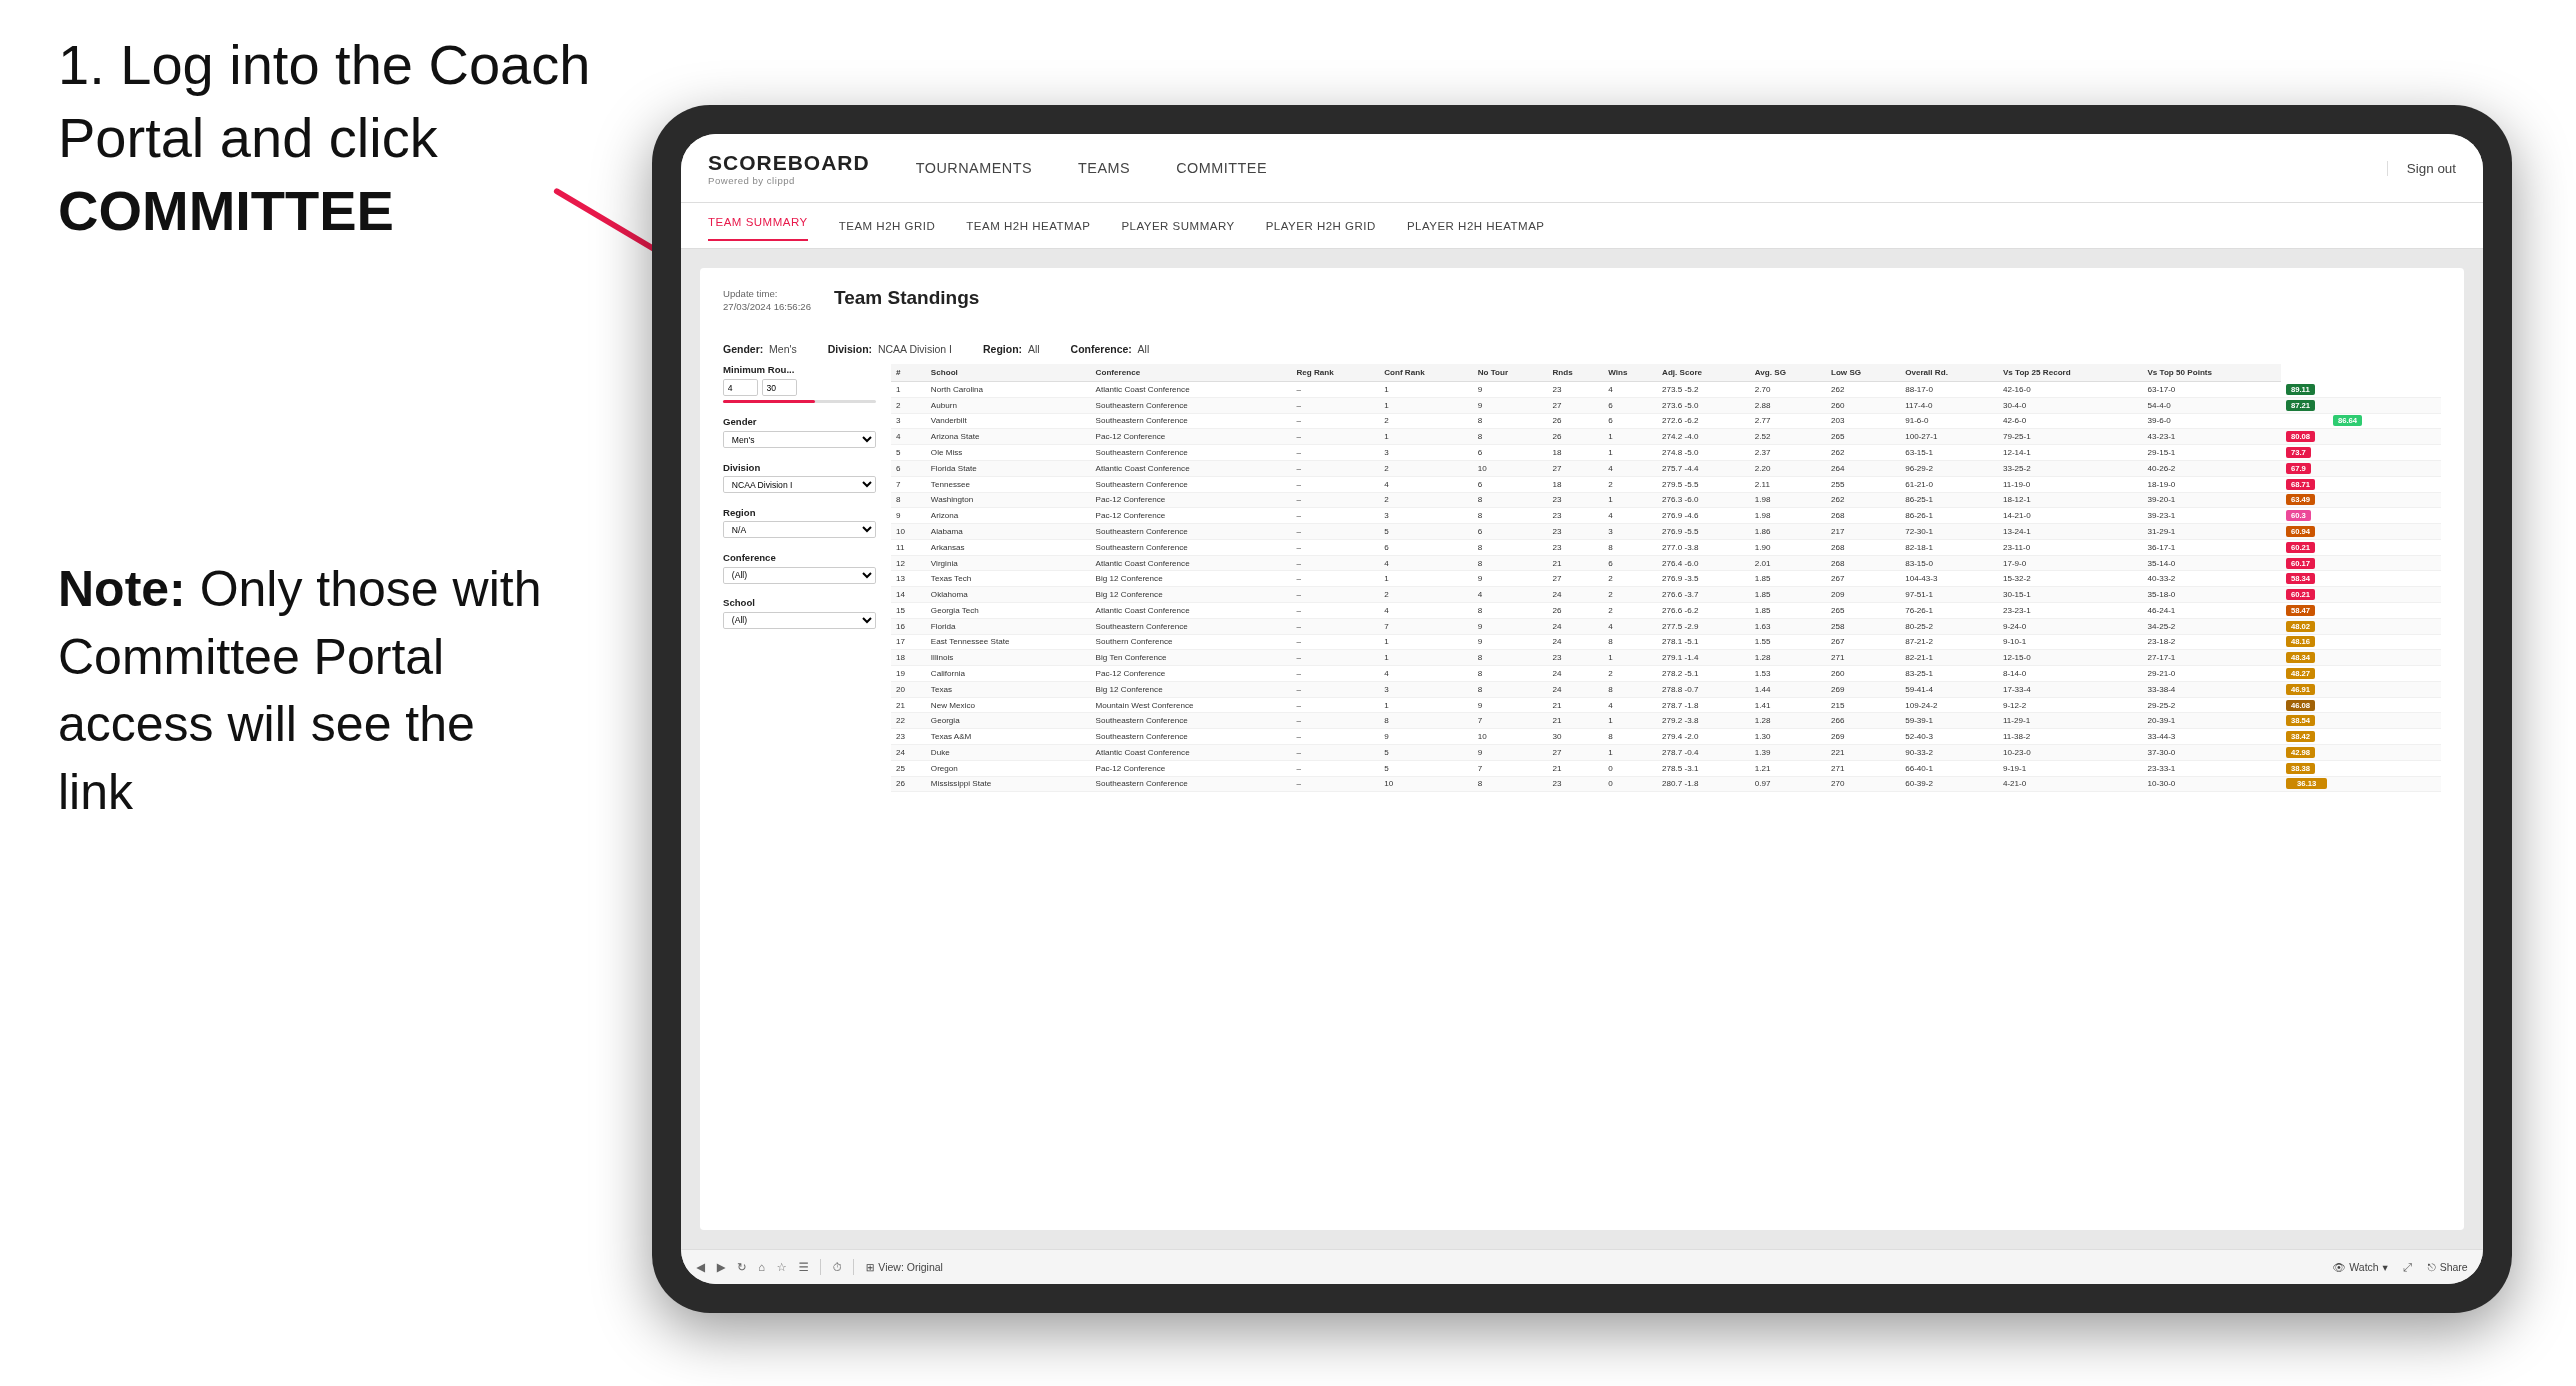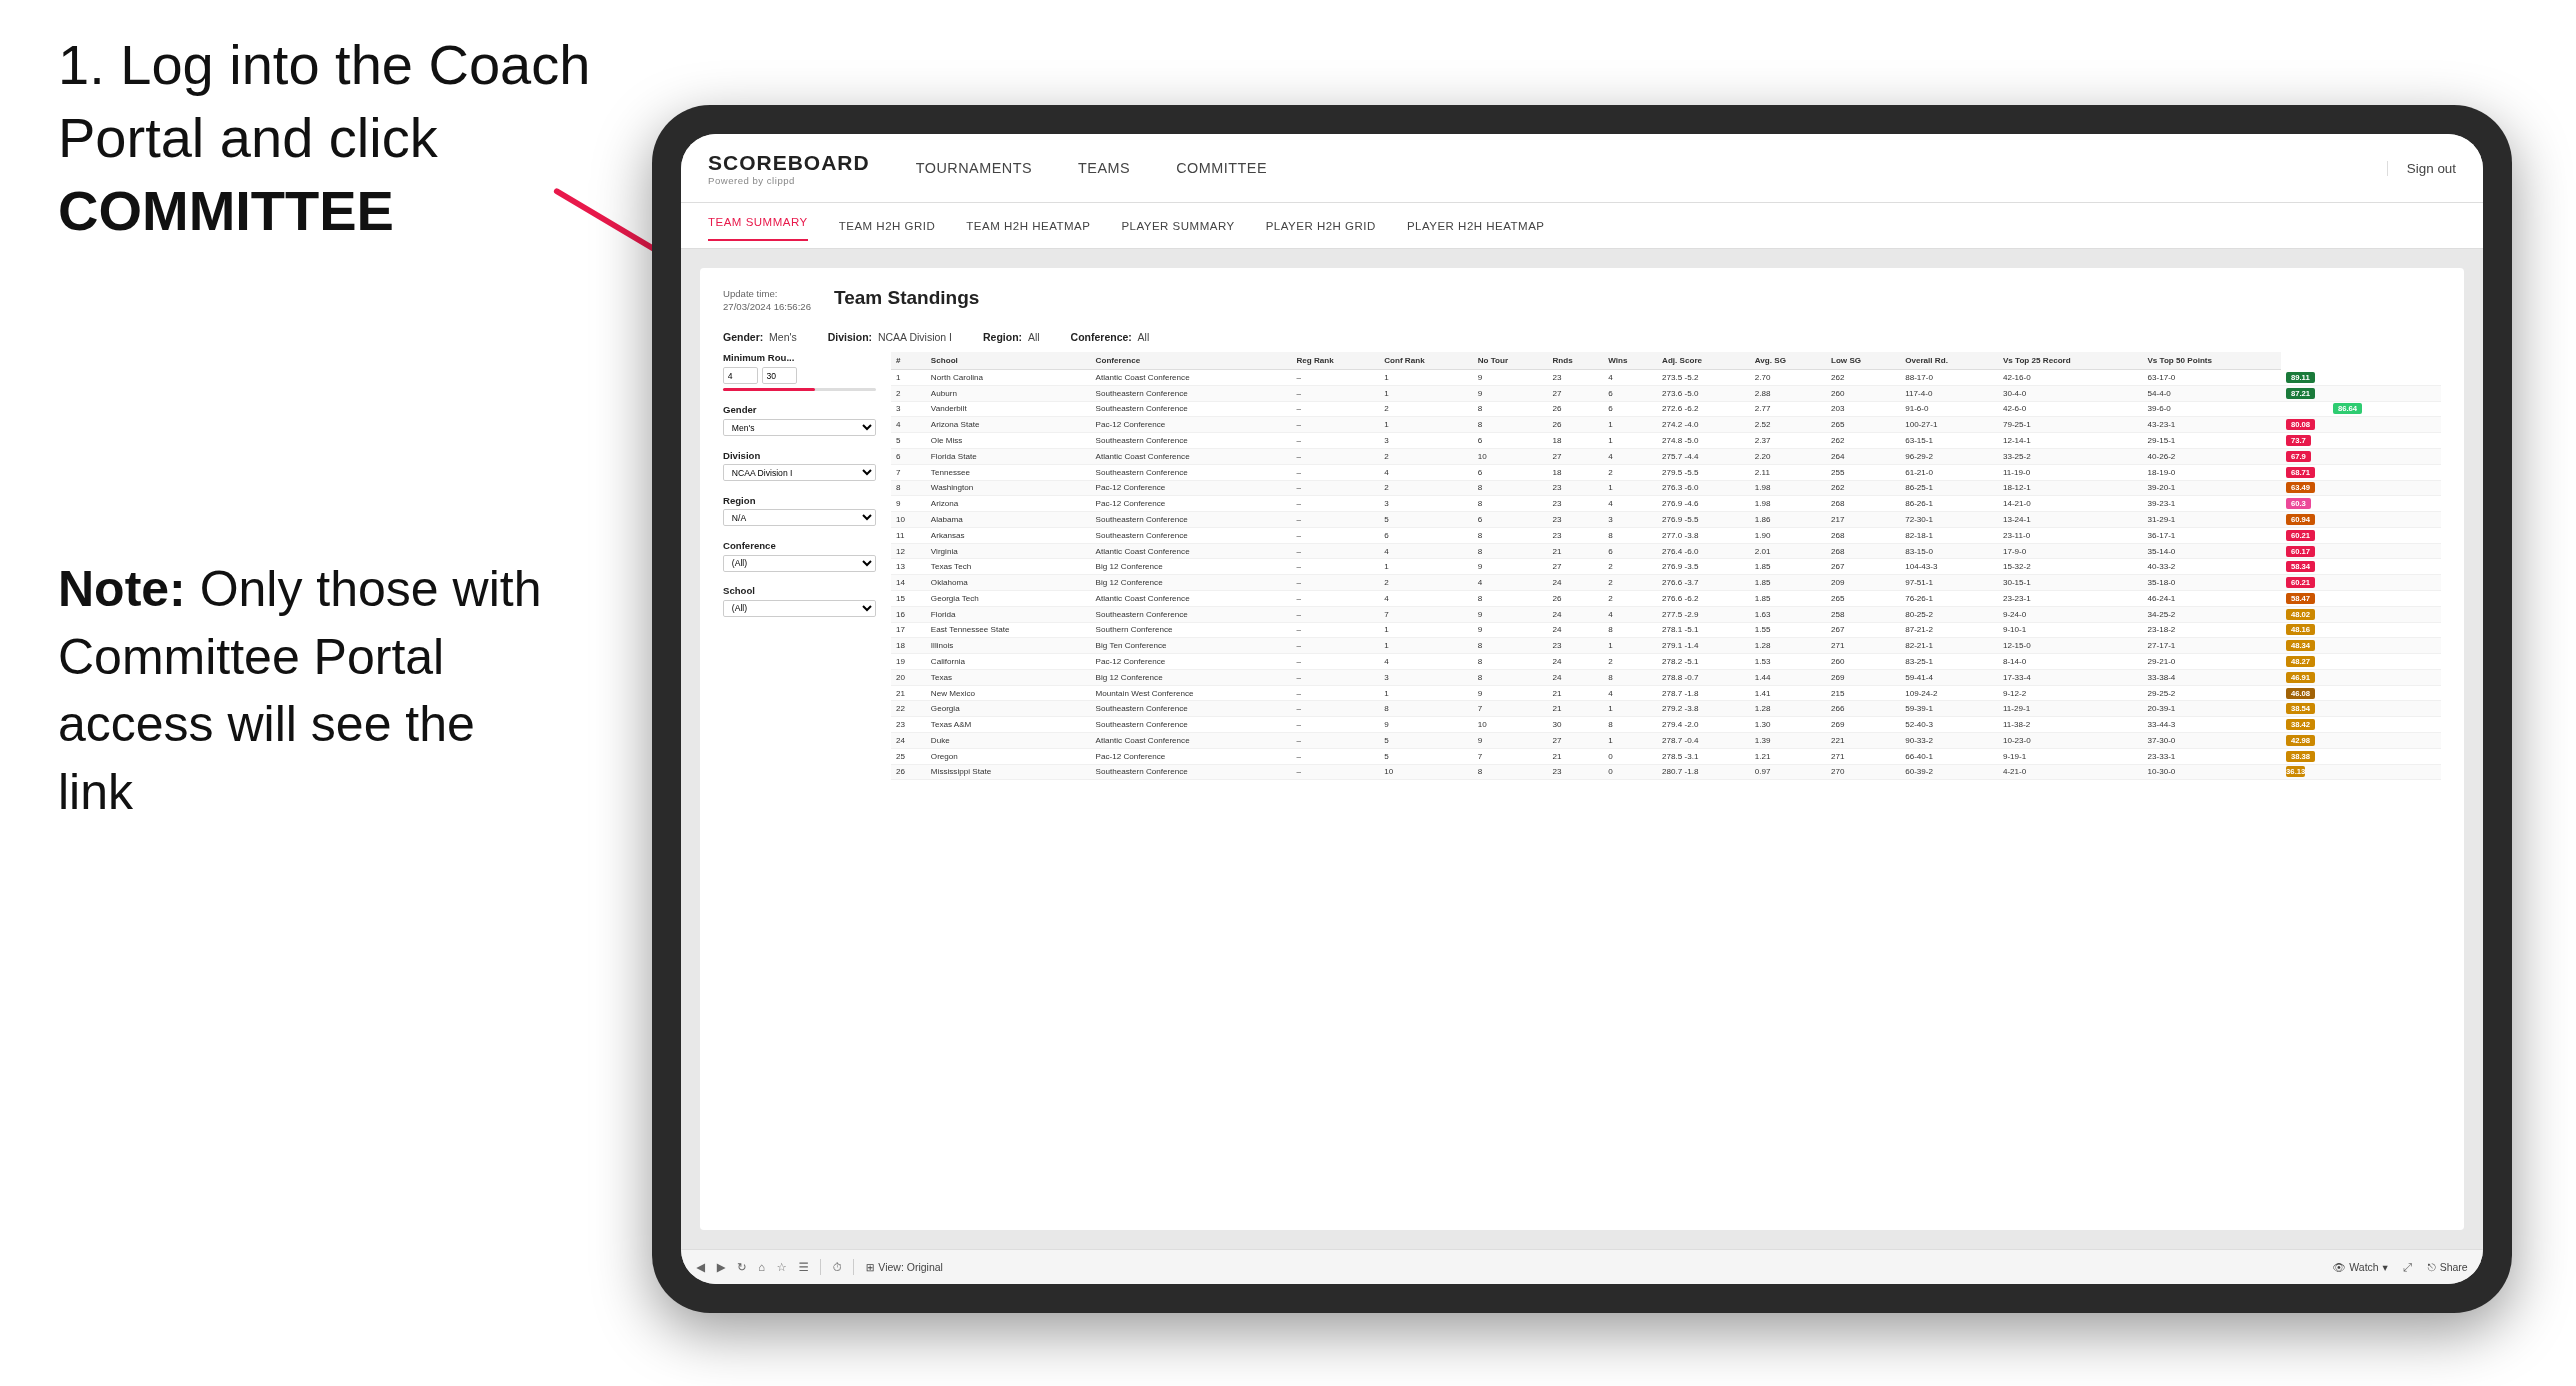--- a/index.html
+++ b/index.html
@@ -173,21 +173,21 @@
       border-radius: 3.8px;
       padding: 19px 23px;
       height: 100%;
       overflow: hidden;
     }
 
     
     .card-header {
       display: flex;
       align-items: flex-start;
-      margin-bottom: 17px;
+      margin-bottom: 29px;
     }
     .update-time {
       font-size: 9.6px;
       color: #666;
       margin-right: 23px;
       line-height: 1.4;
     }
     .card-title {
       font-size: 19px;
       font-weight: 600;
@@ -920,21 +920,21 @@
                     <td>10</td>
                     <td>8</td>
                     <td>23</td>
                     <td>0</td>
                     <td>280.7 -1.8</td>
                     <td>0.97</td>
                     <td>270</td>
                     <td>60-39-2</td>
                     <td>4-21-0</td>
                     <td>10-30-0</td>
-                    <td><span style="background: rgb(204, 136, 0); color: rgb(255, 255, 255); padding: 1px 0; border-radius: 1.9px; font-size: 7.7px; font-weight: 600;">36.13</span></td>
+                    <td><span style="background: rgb(204, 136, 0); color: rgb(255, 255, 255); padding: 1px 11px; border-radius: 1.9px; font-size: 7.7px; font-weight: 600;">36.13</span></td>
                   </tr>
                 </tbody>
             </table>
           </div>
 
         </div>
       </div>
     </div>
 
     <div class="bottom-toolbar">

